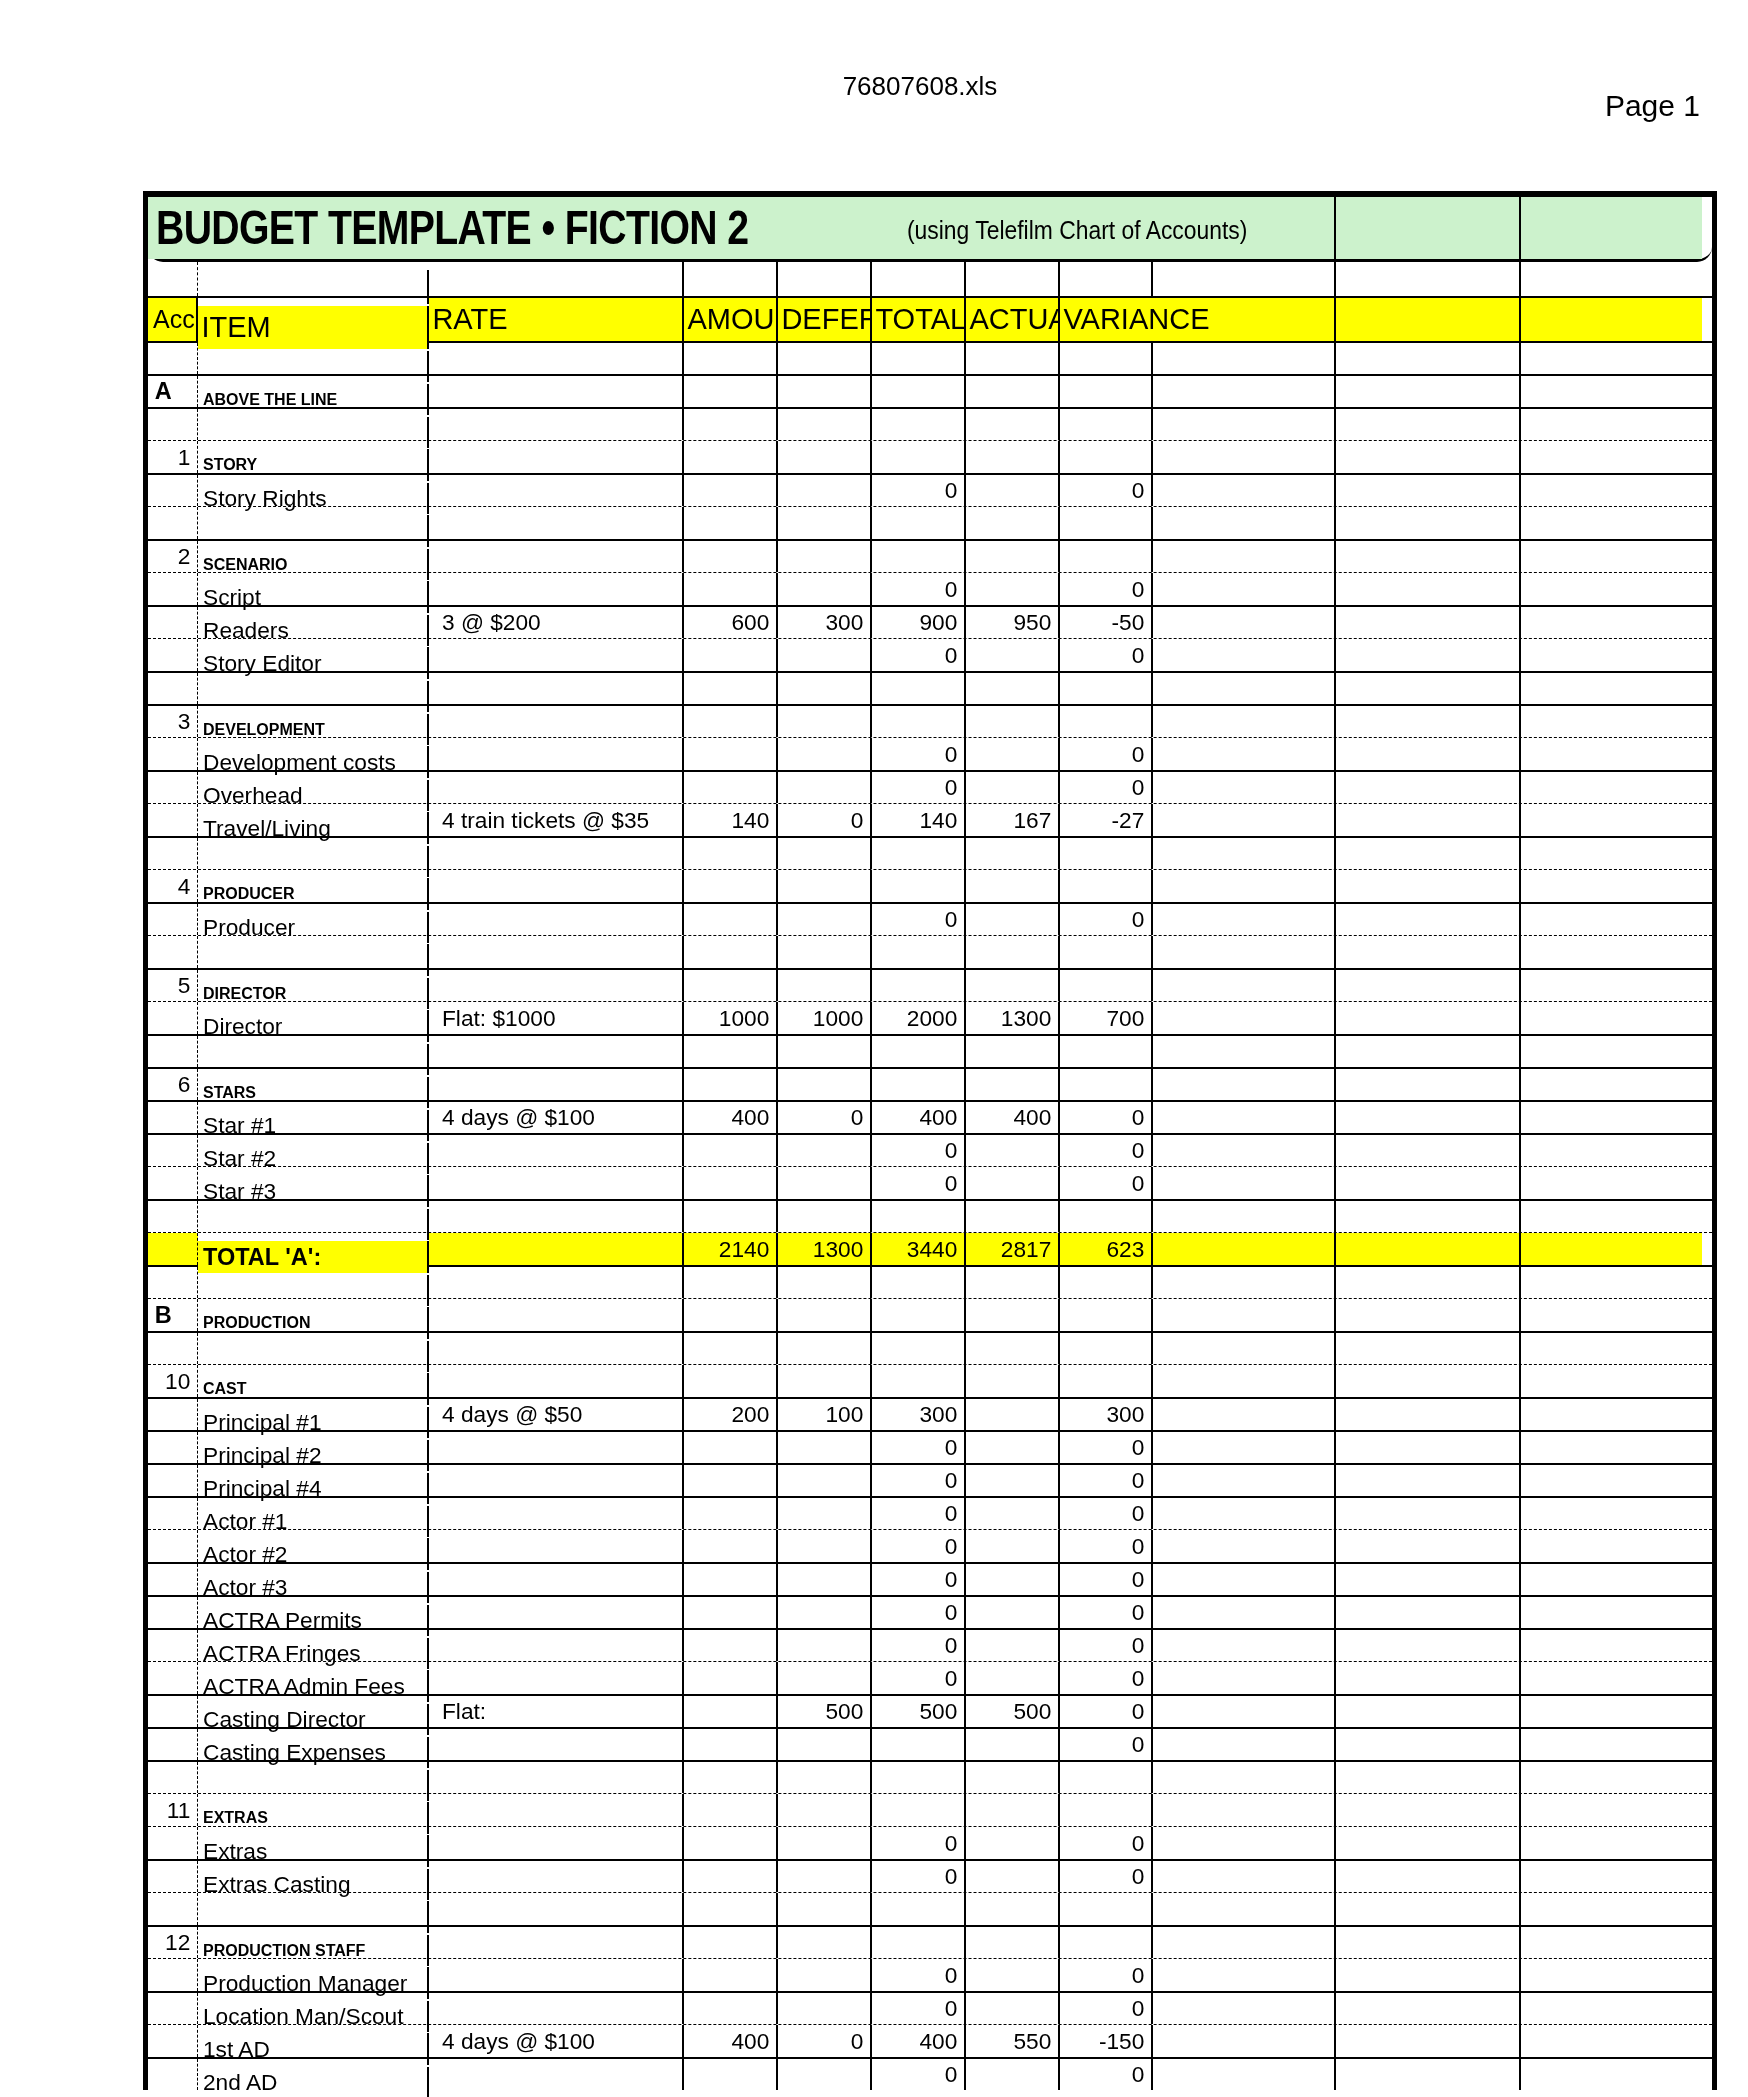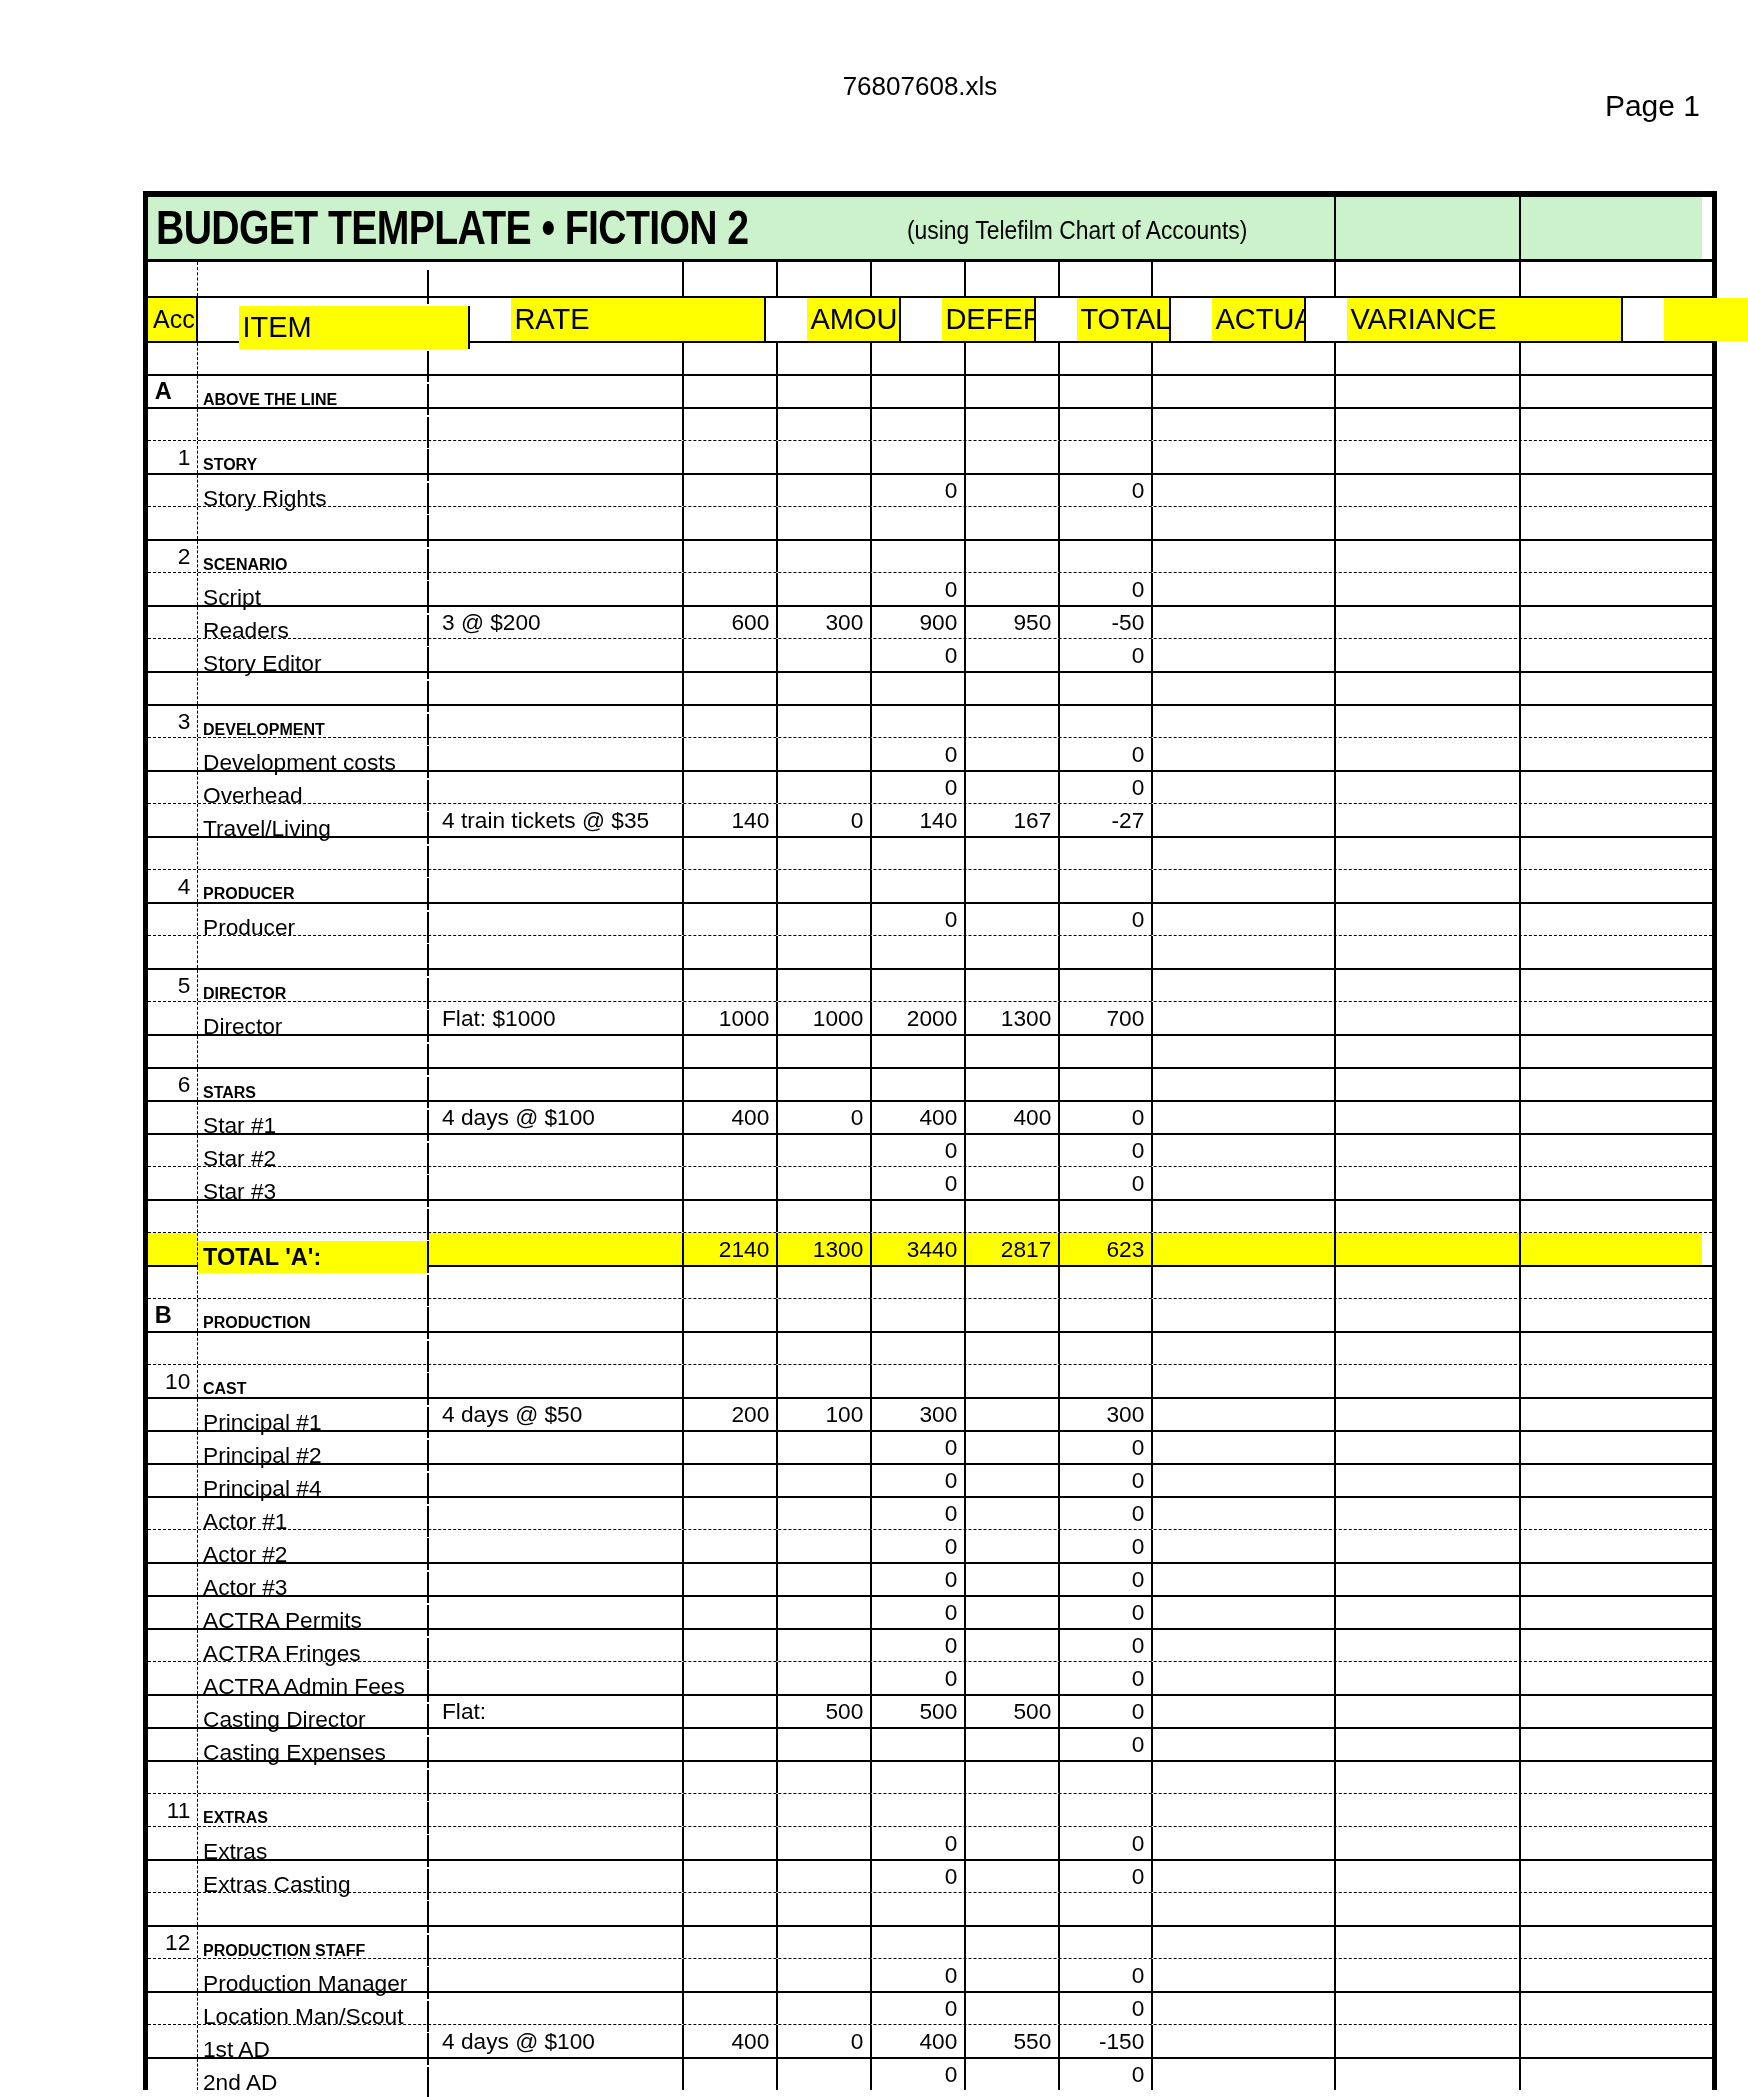--- a/index.html
+++ b/index.html
@@ -13,23 +13,23 @@
   .pagehead-center{position:absolute;left:143px;top:71px;width:1554px;text-align:center;
     font-size:26px;letter-spacing:0px;}
   .pagehead-right{position:absolute;right:49px;top:89px;font-size:30px;}
 
   
   .sheet{position:absolute;left:143px;top:191px;width:1564px;
     border:5px solid #000;border-top-width:6.7px;border-bottom:none;background:#fff;}
 
   .row{display:flex;height:31px;border-top:2.5px solid #000;}
   .row.dash{height:32px;border-top:1.7px dashed #000;}
-  .row.banner{height:62px;border-top:none;border-bottom:3.4px solid #000;}
+  .row.banner{height:62px;border-top:none;border-bottom:3.4px solid #000;border-radius:15px;}
   .row.gap1{height:34px;border-top:none;}
-  .row.head{height:43px;gap:41px;}
+  .row.head{height:43px;}
 
   .c{box-sizing:border-box;border-right:2.5px solid #000;overflow:hidden;white-space:nowrap;
      display:flex;align-items:center;font-size:22.7px;flex:none;height:100%;}
   .c.acc{width:50px;border-right-width:1.7px;border-right-style:dashed;}
   .c.item{width:231px;padding-left:5px;margin-top:8px;}
   .c.rate{width:255px;padding-left:13px;}
   .c.num{width:94px;justify-content:flex-end;padding-right:6.7px;}
   .c.varc{width:93px;justify-content:flex-end;padding-right:6.7px;}
   .c.sp1{width:183px;}
   .c.sp2{width:185px;}

